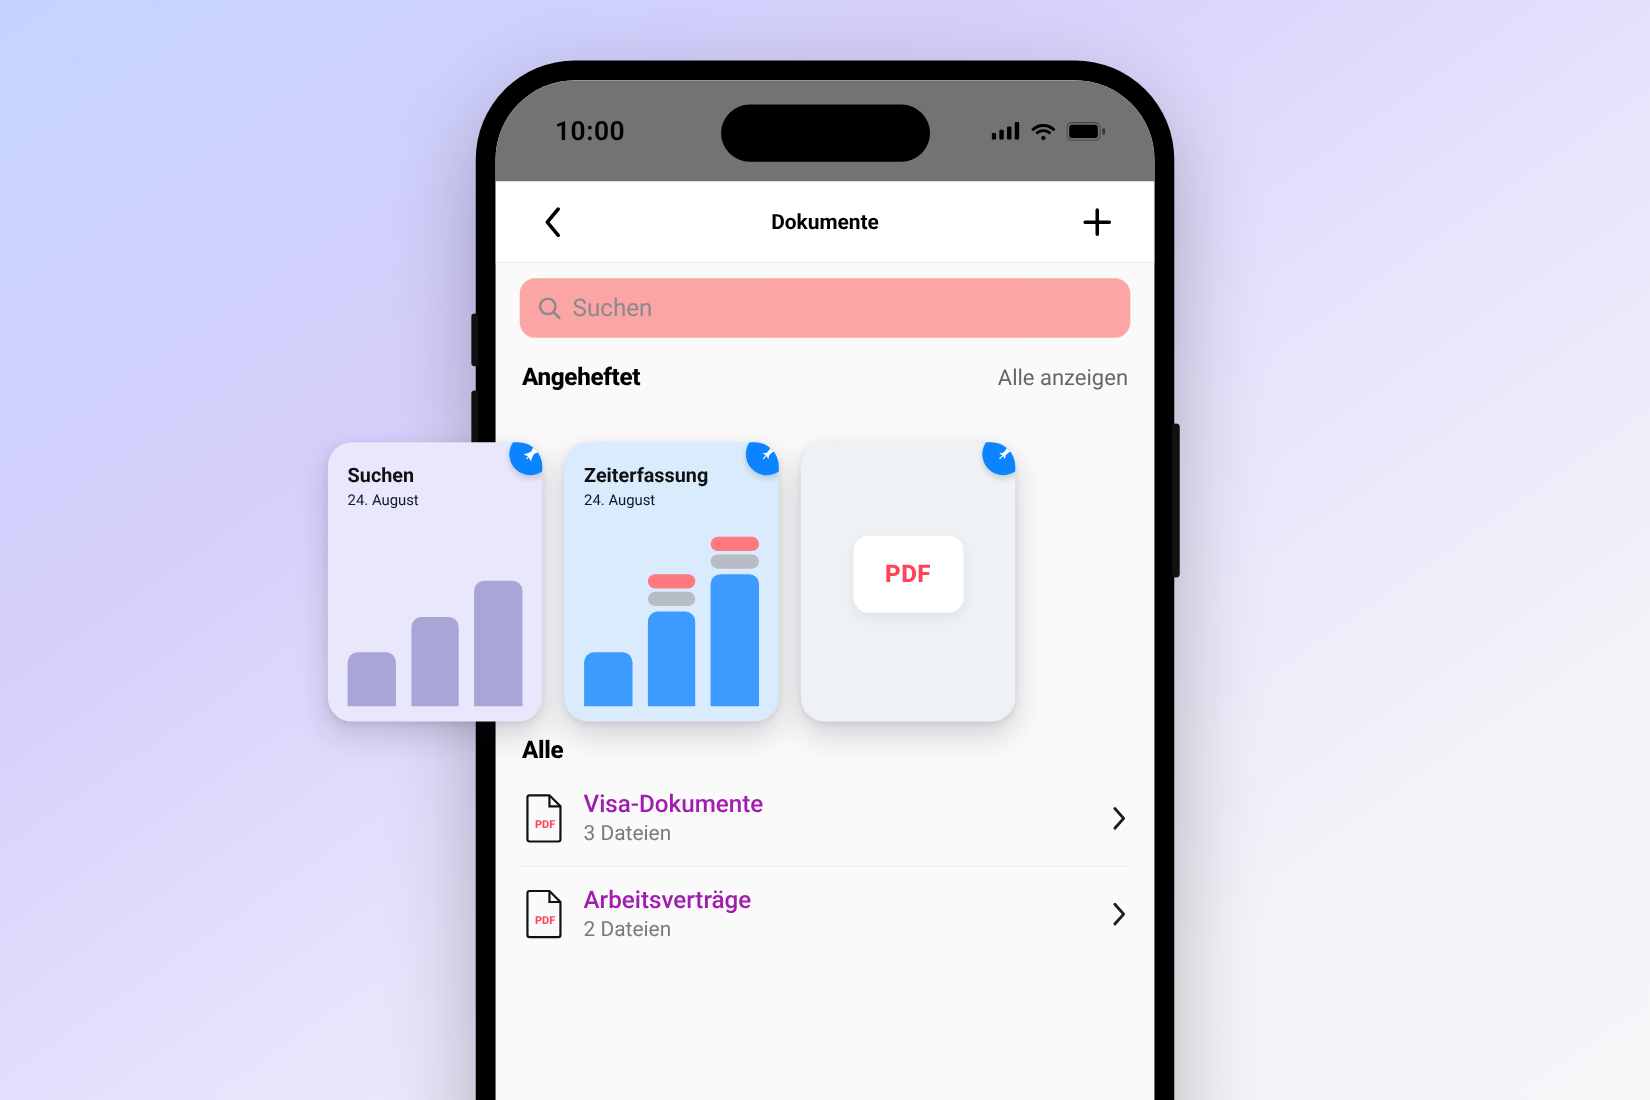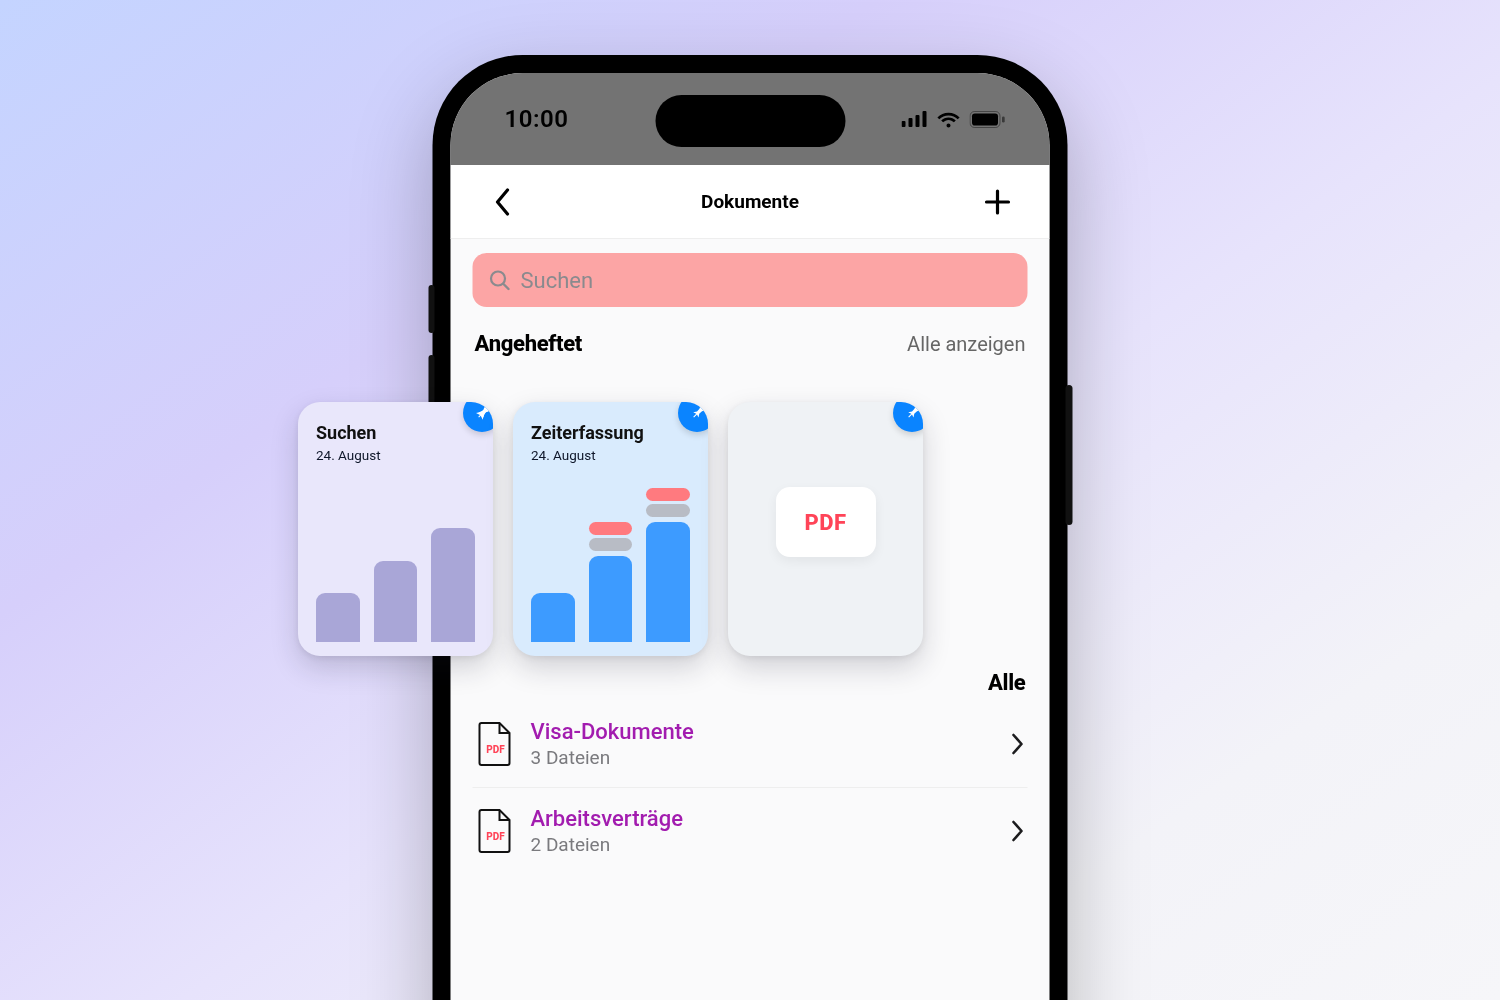--- a/index.html
+++ b/index.html
@@ -222,21 +222,21 @@
           </svg>
         <input placeholder="Suchen" style="">
       </div>
 
       <div class="section-row">
         <div class="section-title">Angeheftet</div>
         <div class="section-link">Alle anzeigen</div>
       </div>
 
       <div class="all-section">
-        <div class="section-row" style="padding-bottom:6px;justify-content:flex-end;">
+        <div class="section-row" style="padding-bottom:6px;">
           <div class="section-title">Alle</div>
         </div>
 
         <div class="list-item">
           <div class="file-icon">
             <svg width="38" height="46" viewBox="0 0 38 46">
                 <path d="M5 2h18l10 10v30a2 2 0 0 1-2 2H5a2 2 0 0 1-2-2V4a2 2 0 0 1 2-2z" fill="none" stroke="#111" stroke-width="2"></path>
                 <path d="M23 2v10h10" fill="none" stroke="#111" stroke-width="2"></path>
                 <text x="19" y="32" text-anchor="middle" font-size="10" font-weight="800" fill="#ff4458">PDF</text>
               </svg>

